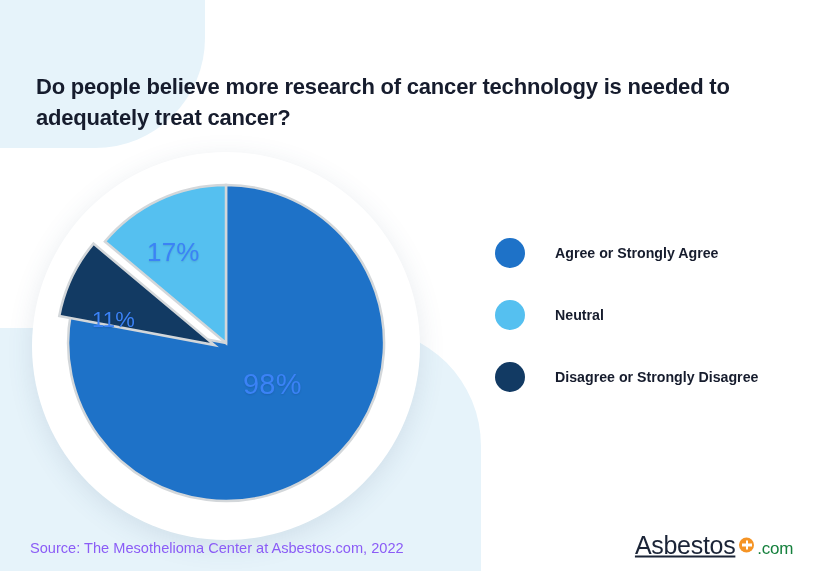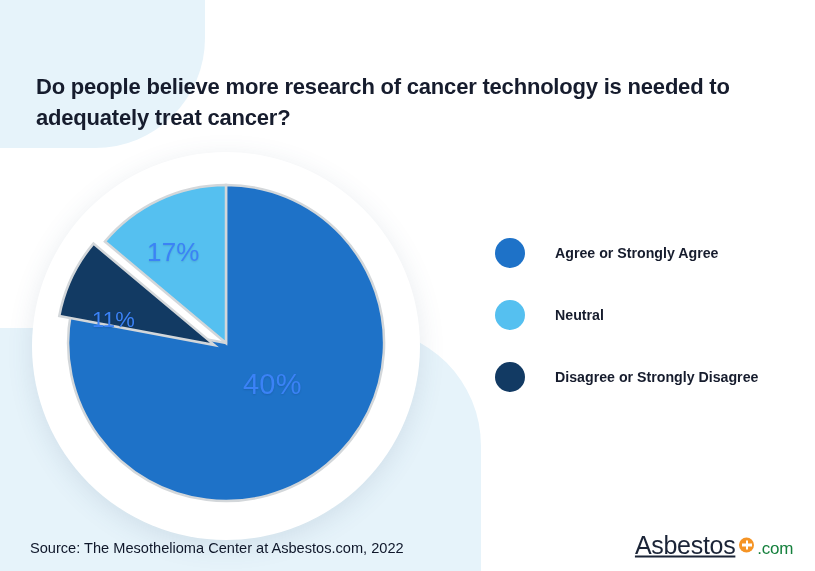--- a/index.html
+++ b/index.html
@@ -99,21 +99,21 @@
     font-weight: bold;
     color: #161c2d;
     white-space: nowrap;
   }
 
   
   .source {
     position: absolute;
     left: 30px; top: 540px;
     font-size: 14.6px;
-    color: #0f172a;
+    color: #8b5cf6;
   }
 
   
   .logo {
     position: absolute;
     right: 22px; top: 530px;
     display: flex;
     align-items: baseline;
     transform: translateY(-50%);
     top: 545px;
@@ -165,21 +165,21 @@
       <path d="M 158 158 L 158 0 A 158 158 0 1 1 2.79 128.84 Z" fill="#1e72c8" stroke="#d3d7da" stroke-width="2.5"></path>
 
       <path d="M 158 158 L 36.95 56.51 A 158 158 0 0 1 158 0 Z" fill="#55c0f0" stroke="#d3d7da" stroke-width="2.5"></path>
 
       <g transform="translate(-11.5,2.1)">
         <path d="M 158 158 L 36.95 56.51 A 158 158 0 0 0 2.79 128.84 Z" fill="#123a63" stroke="#d3d7da" stroke-width="2.5"></path>
       </g>
     </svg>
   </div>
 
-  <div class="slice-label lbl-major">40%</div>
+  <div class="slice-label lbl-major">98%</div>
   <div class="slice-label lbl-minor">11%</div>
   <div class="slice-label lbl-neutral">17%</div>
 
   <div class="legend">
     <div class="legend-item">
       <span class="legend-dot" style="background:#1e72c8"></span>
       <span class="legend-label">Agree or Strongly Agree</span>
     </div>
     <div class="legend-item">
       <span class="legend-dot" style="background:#55c0f0"></span>

